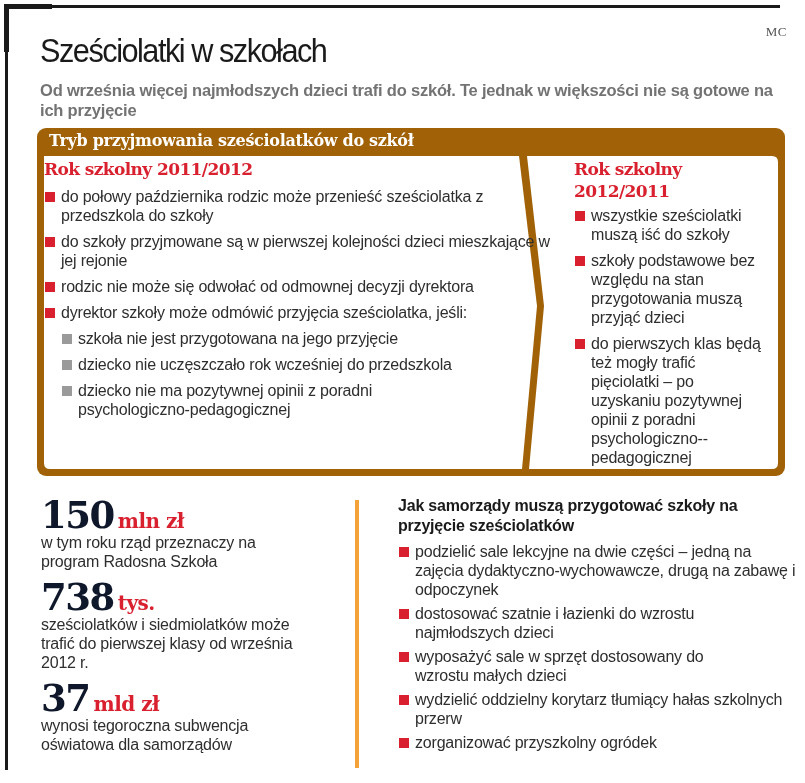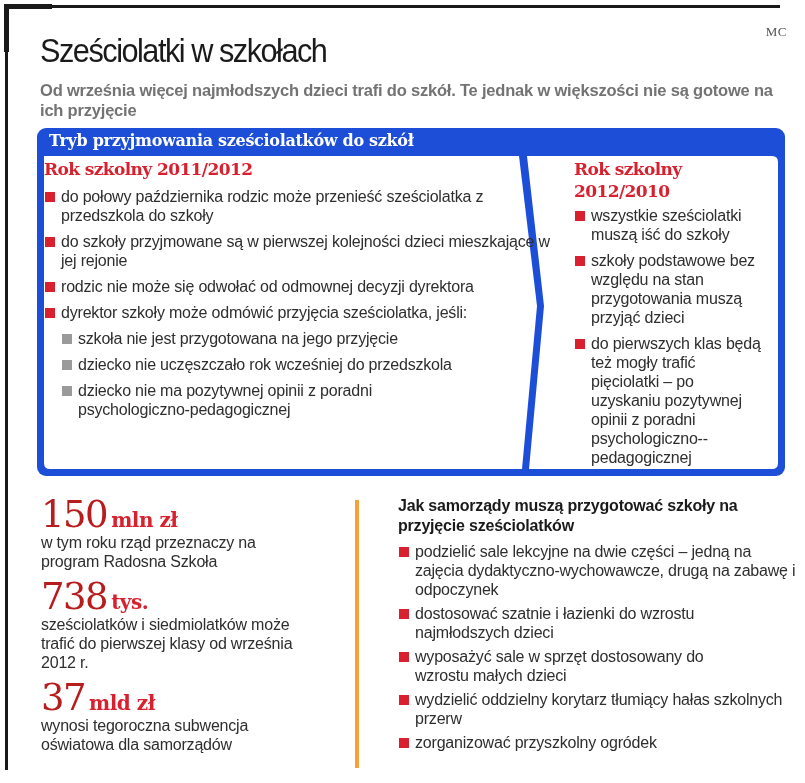--- a/index.html
+++ b/index.html
@@ -15,21 +15,21 @@
   .credit { position: absolute; right: 18px; top: 24px; font-size: 13px; color: #555; letter-spacing: 0.5px; font-family: Liberation Serif, serif; }
 
   .title { position: absolute; left: 40px; top: 32px; font-family: "Liberation Sans", sans-serif;
            font-size: 33px; font-weight: normal; color: #1a1a1a; letter-spacing: -1.6px; margin: 0;
            transform: scaleX(0.93); transform-origin: left; }
   .subtitle { position: absolute; left: 40px; top: 80px; width: 740px; font-size: 16.5px; font-weight: bold;
               color: #737373; line-height: 20px; letter-spacing: -0.2px; }
 
   
   .mode-box { position: absolute; left: 37px; top: 128px; width: 748px; height: 348px;
-              background: #1d4ed8; border-radius: 9px; text-align: center; }
+              background: #a16207; border-radius: 9px; text-align: center; }
   .mode-header { position: absolute; left: 12px; top: 3px; font-family: "DejaVu Serif", serif; font-weight: bold;
                  font-size: 16px; color: #ffffff; letter-spacing: -0.3px; }
   .panel-svg { position: absolute; left: 0; top: 0; }
 
   .col-left { position: absolute; left: 44px; top: 158px; width: 510px; }
   .col-right { position: absolute; left: 574px; top: 158px; width: 200px; }
 
   .year-title { font-family: "DejaVu Serif", serif; font-weight: bold; color: #d9202e;
                 font-size: 17px; letter-spacing: -0.6px; margin: 0 0 4px 0; line-height: 22px; }
 
@@ -37,21 +37,21 @@
   ul.blist li { position: relative; padding-left: 17px; font-size: 16px; line-height: 19px;
                 margin-bottom: 7px; color: #2e2e2e; letter-spacing: -0.2px; }
   ul.blist li .sq { position: absolute; left: 1px; top: 5px; width: 10px; height: 10px; background: #d9202e; }
   ul.blist.sub li { margin-left: 17px; }
   ul.blist.sub li .sq { background: #9a9a9a; }
   ul.blist.tight li { margin-bottom: 5px; }
 
   
   .stats { position: absolute; left: 41px; top: 497px; width: 300px; }
   .stat { margin-bottom: 8px; }
-  .stat-num { font-family: "DejaVu Serif", serif; font-weight: normal; color: #b91c1c;
+  .stat-num { font-family: "DejaVu Serif", serif; font-weight: bold; color: #0f172a;
               font-size: 37px; line-height: 36px; letter-spacing: -1.5px; }
   .stat-unit { font-family: "DejaVu Serif", serif; font-weight: bold; color: #d9202e;
                font-size: 20px; letter-spacing: -0.5px; margin-left: 4px; }
   .stat-desc { font-size: 16px; line-height: 19px; color: #2e2e2e; letter-spacing: -0.2px; }
 
   .divider { position: absolute; left: 355px; top: 500px; width: 4px; height: 268px; background: #f4a23a; }
 
   .prep { position: absolute; left: 398px; top: 496px; width: 400px; }
   .prep-title { font-size: 16px; font-weight: bold; line-height: 20px; color: #1a1a1a; margin-bottom: 6px;
                 letter-spacing: -0.2px; }
@@ -88,21 +88,21 @@
     <li><span class="sq"></span><span>dyrektor szkoły może odmówić przyjęcia sześciolatka, jeśli:</span></li>
   </ul>
   <ul class="blist sub">
     <li><span class="sq"></span><span>szkoła nie jest przygotowana na jego przyjęcie</span></li>
     <li><span class="sq"></span><span>dziecko nie uczęszczało rok wcześniej do przedszkola</span></li>
     <li style="width:300px"><span class="sq"></span><span>dziecko nie ma pozytywnej opinii z poradni psychologiczno-pedagogicznej</span></li>
   </ul>
 </div>
 
 <div class="col-right">
-  <div class="year-title">Rok szkolny 2012/2010</div>
+  <div class="year-title">Rok szkolny 2012/2011</div>
   <ul class="blist">
     <li style="width:170px"><span class="sq"></span><span>wszystkie sześciolatki muszą iść do szkoły</span></li>
     <li style="width:170px"><span class="sq"></span><span>szkoły podstawowe bez względu na stan przygotowania muszą przyjąć dzieci</span></li>
     <li style="width:175px"><span class="sq"></span><span>do pierwszych klas będą też mogły trafić pięciolatki – po uzyskaniu pozytywnej opinii z poradni psychologiczno--pedagogicznej</span></li>
   </ul>
 </div>
 
 <div class="stats">
   <div class="stat">
     <div><span class="stat-num">150</span><span class="stat-unit">mln zł</span></div>

